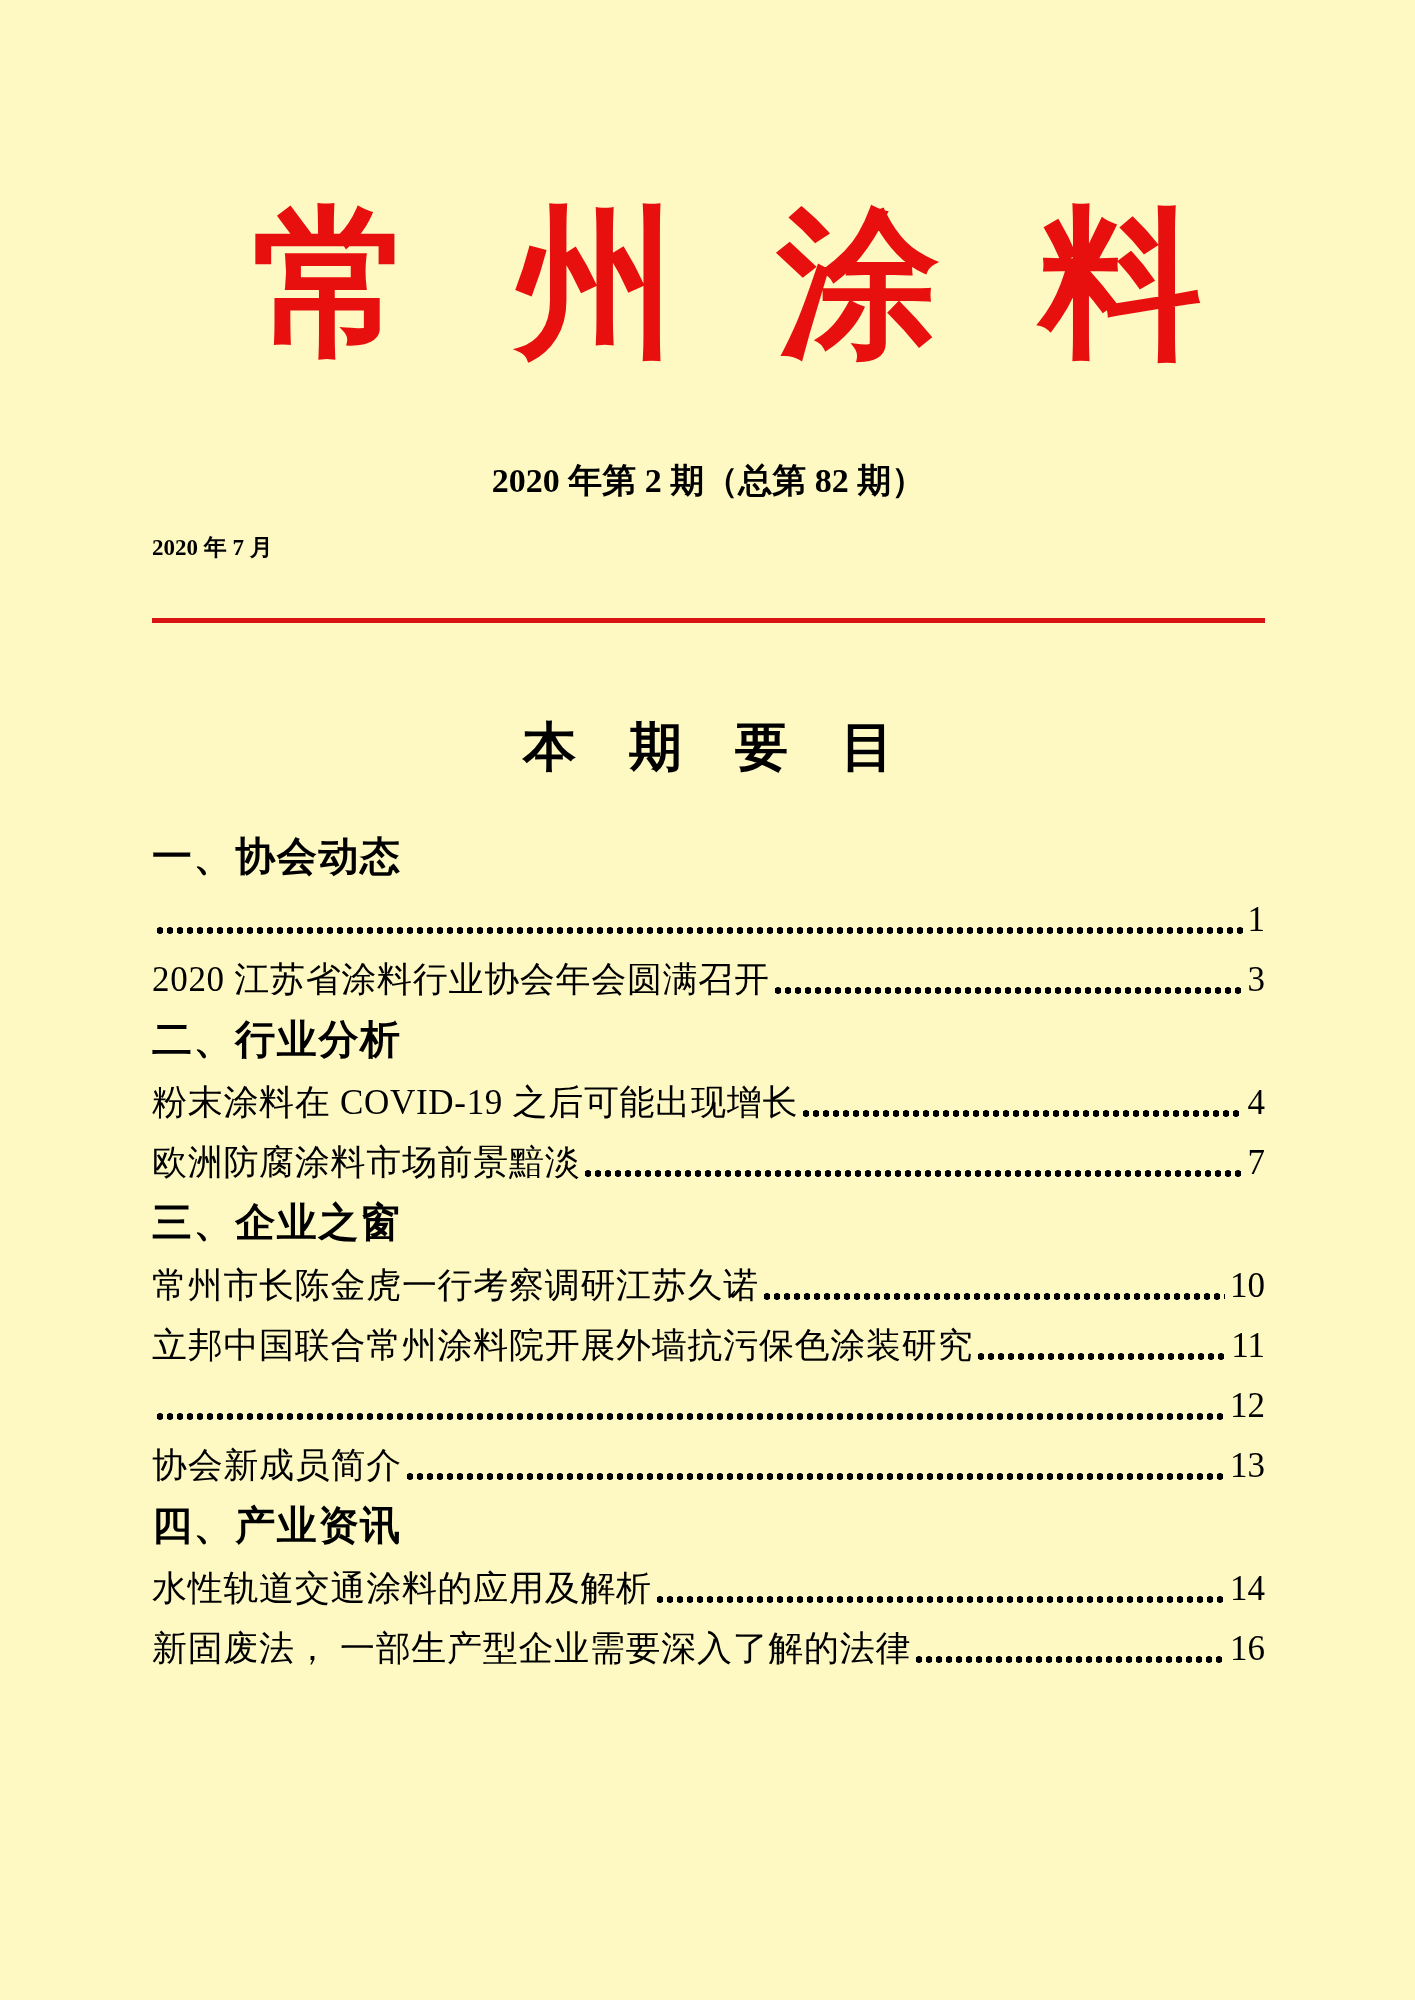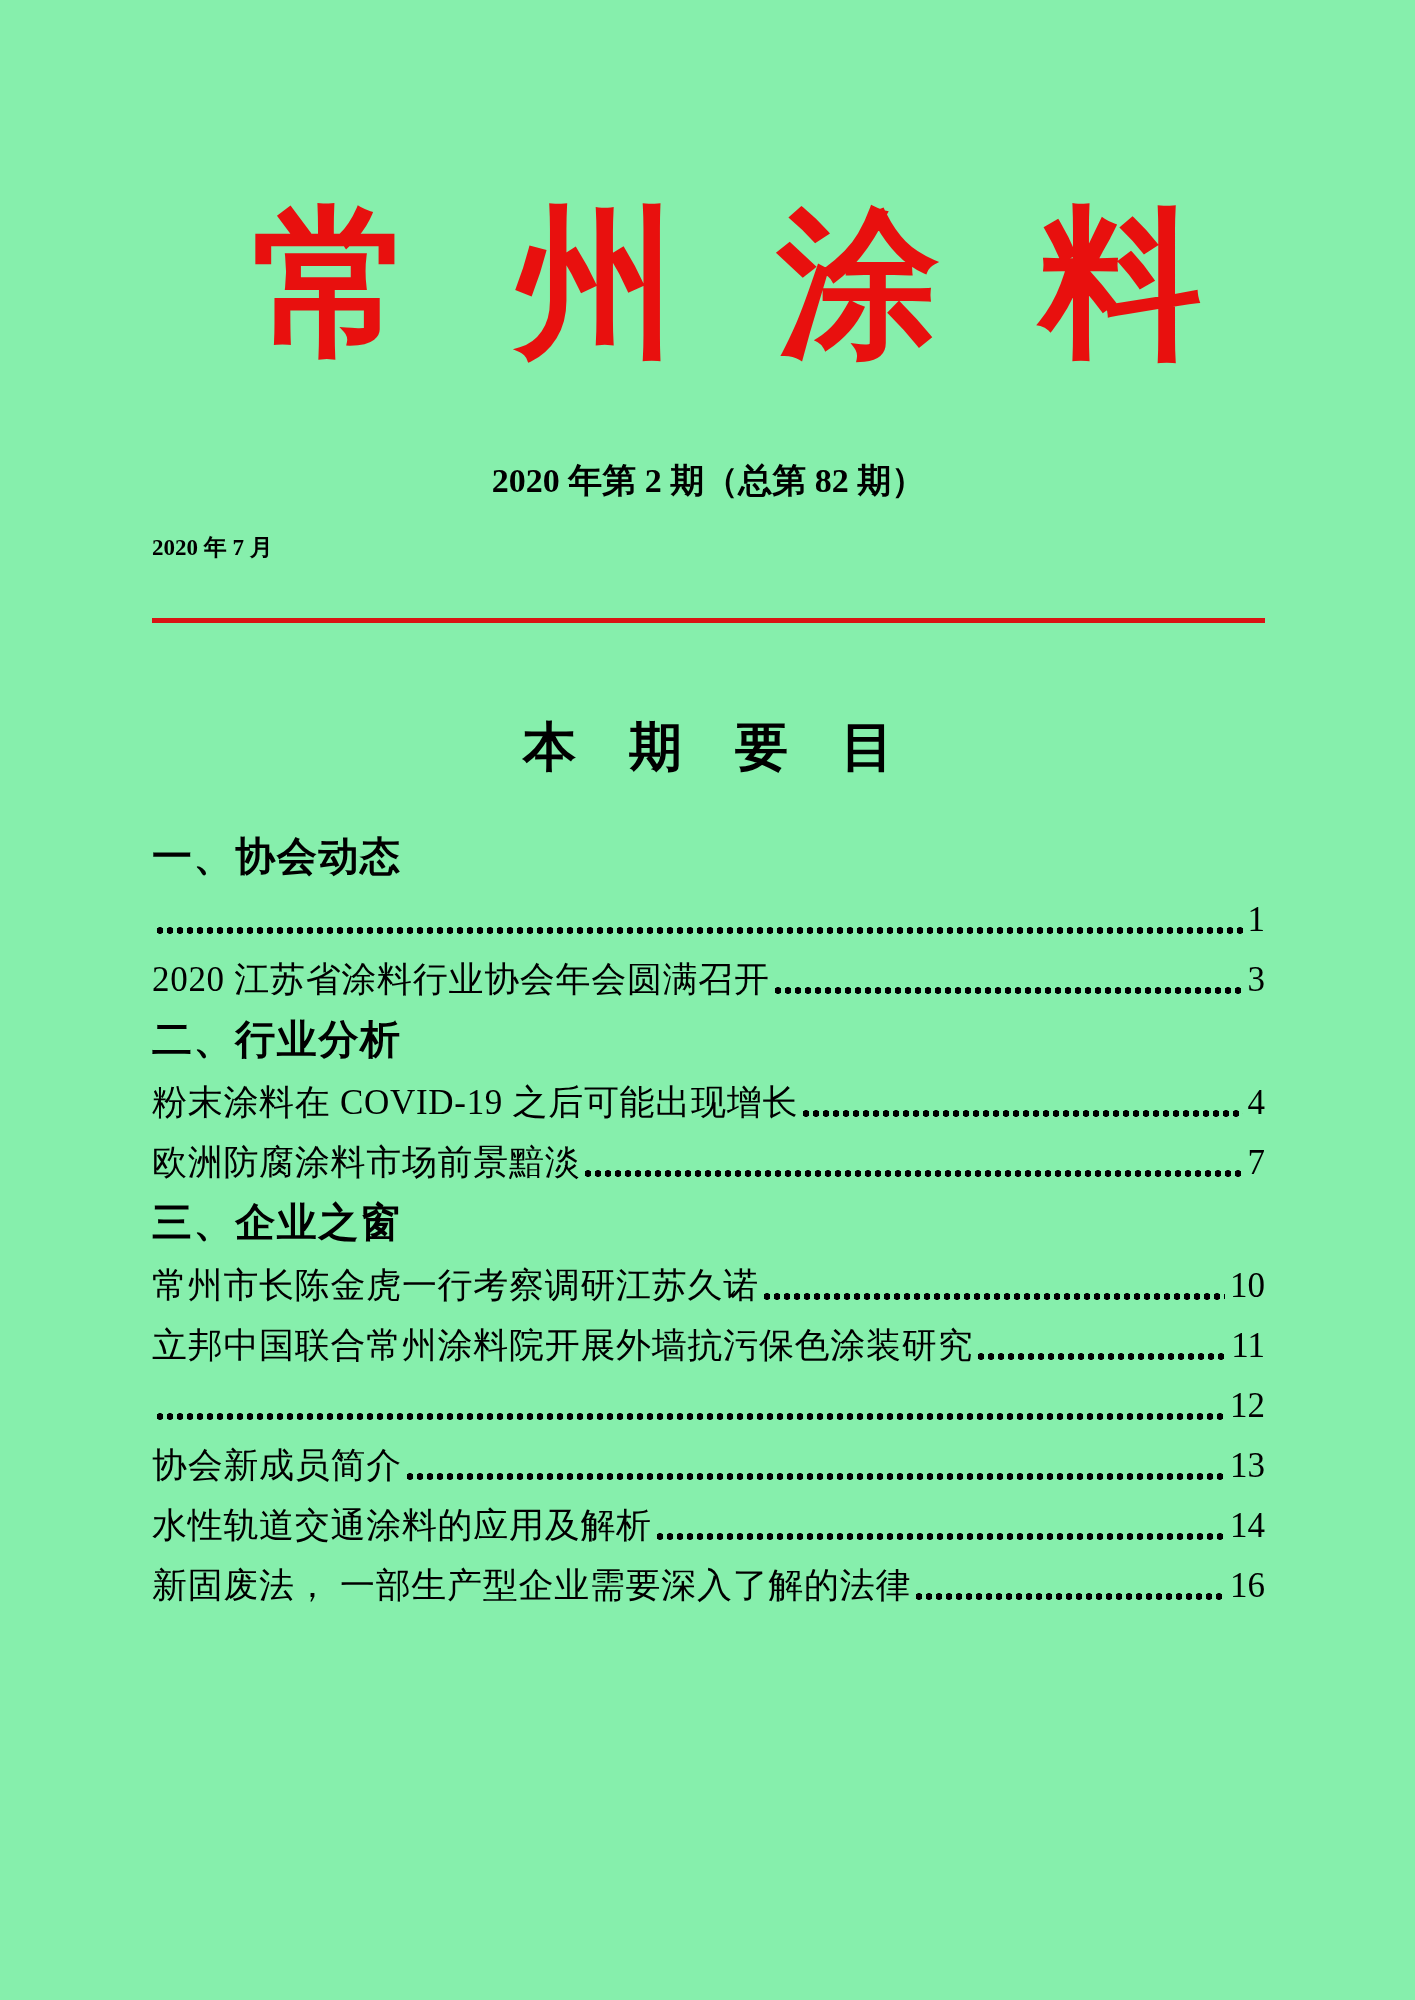--- a/index.html
+++ b/index.html
@@ -6,21 +6,21 @@
   html, body { background: #ffffff; }
   body {
     width: 1415px; height: 2000px;
     font-family: "Liberation Serif", "DejaVu Serif", serif;
     color: #000;
     position: relative;
     overflow: hidden;
   }
   .page {
     position: absolute; inset: 0;
-    background: #86efac;
+    background: #fef9c3;
   }
   
   .masthead-title {
     position: absolute;
     left: 152px; width: 1113px; top: 185px;
     font-size: 162px; line-height: 1.2;
     font-weight: bold;
     text-align: center;
     letter-spacing: 0.62em;
     padding-left: 0.62em; 
@@ -158,20 +158,21 @@
       </div>
       <div class="toc-row">
         <span class="toc-dots"></span>
         <span class="toc-page">12</span>
       </div>
       <div class="toc-row">
         <span class="toc-title">协会新成员简介</span>
         <span class="toc-dots"></span>
         <span class="toc-page">13</span>
       </div>
+      <div class="toc-section">四、产业资讯</div>
       <div class="toc-row">
         <span class="toc-title">水性轨道交通涂料的应用及解析</span>
         <span class="toc-dots"></span>
         <span class="toc-page">14</span>
       </div>
       <div class="toc-row">
         <span class="toc-title">新固废法， 一部生产型企业需要深入了解的法律</span>
         <span class="toc-dots"></span>
         <span class="toc-page">16</span>
       </div>

